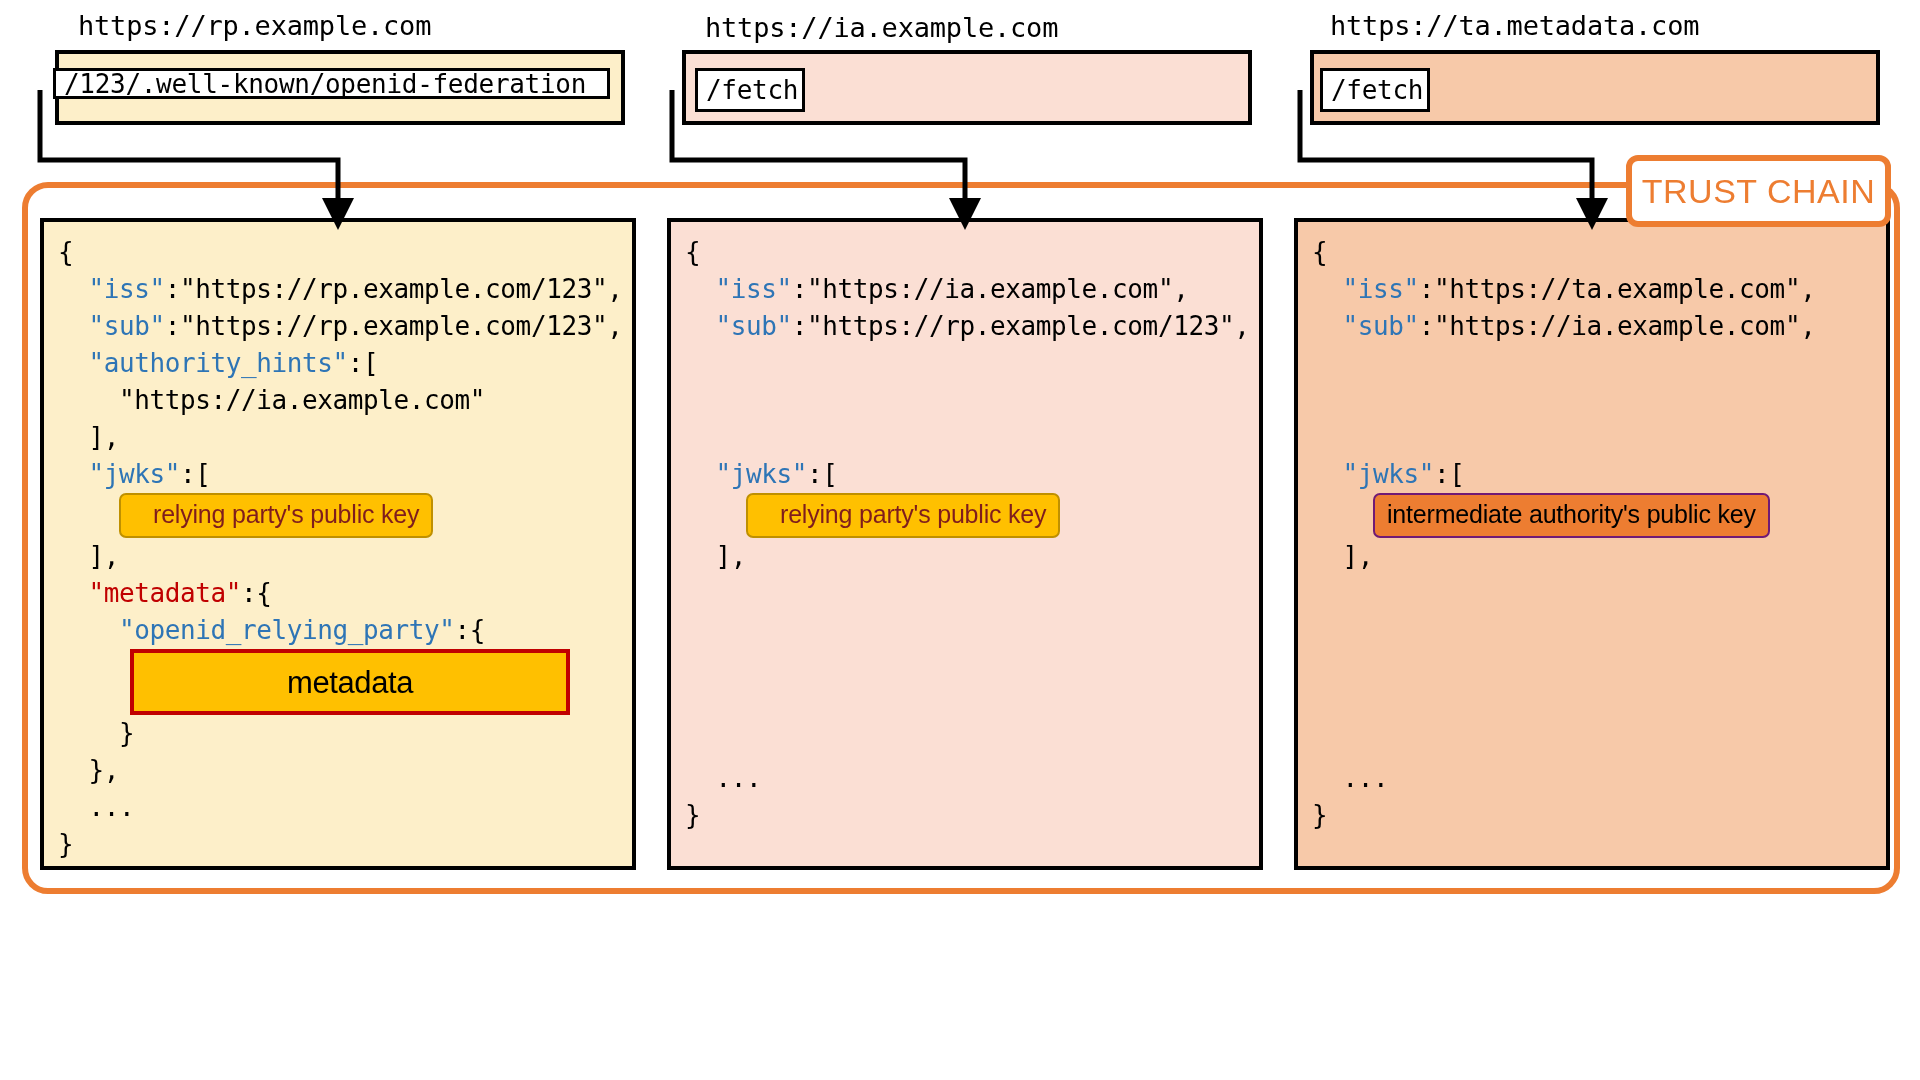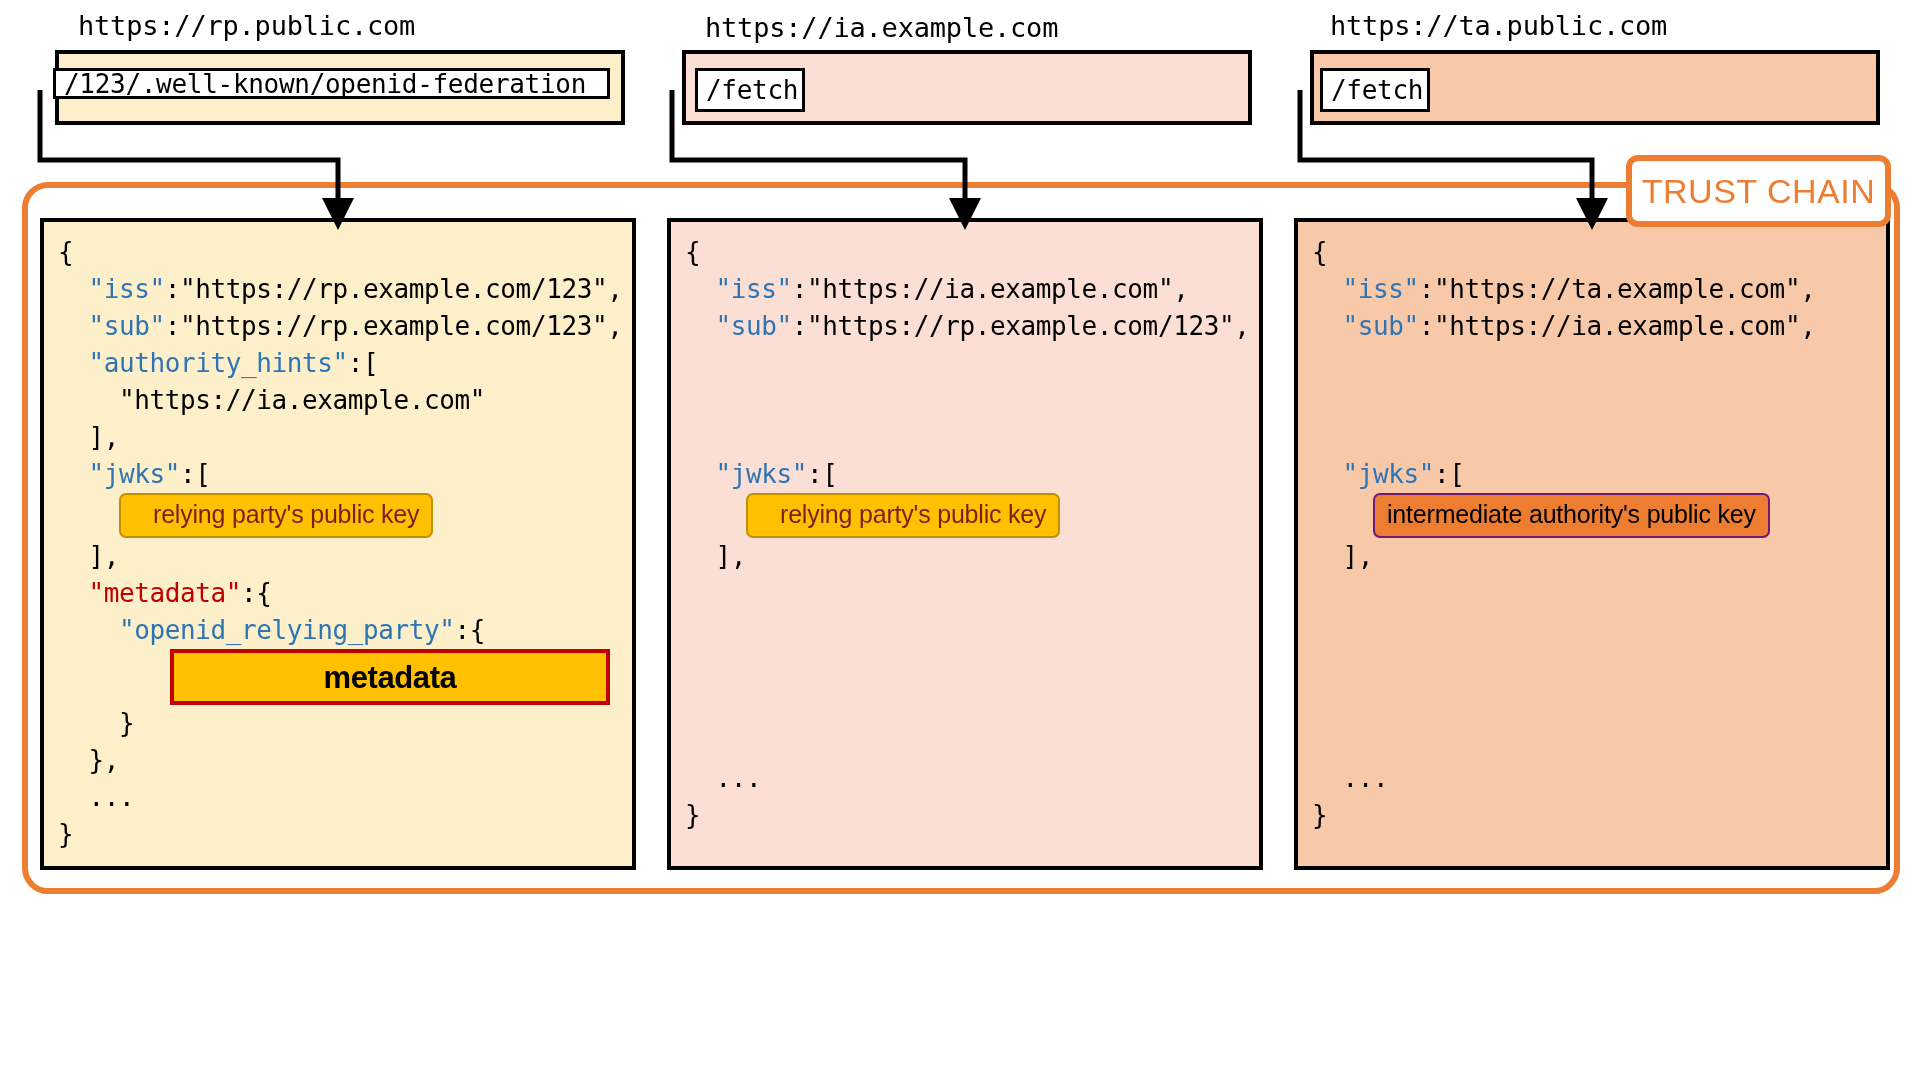--- a/index.html
+++ b/index.html
@@ -138,23 +138,23 @@
     position: absolute;
     left: 0; top: 0;
     width: 1920px; height: 1080px;
     pointer-events: none;
     z-index: 5;
   }
 </style>
 </head>
 <body>
 
-<div class="domain-label" style="left:78px; top:10px;">https://rp.public.com</div>
+<div class="domain-label" style="left:78px; top:10px;">https://rp.example.com</div>
 <div class="domain-label" style="left:705px; top:12px;">https://ia.example.com</div>
-<div class="domain-label" style="left:1330px; top:10px;">https://ta.public.com</div>
+<div class="domain-label" style="left:1330px; top:10px;">https://ta.metadata.com</div>
 
 <div class="endpoint-banner" style="left:55px; top:50px; width:570px; height:75px; background:#FDEFC9;"></div>
 <div class="endpoint-banner" style="left:682px; top:50px; width:570px; height:75px; background:#FBDFD4;"></div>
 <div class="endpoint-banner" style="left:1310px; top:50px; width:570px; height:75px; background:#F7C9A9;"></div>
 
 <div class="endpoint-chip" style="left:53px; top:68px; width:557px; height:31px;">/123/.well-known/openid-federation</div>
 <div class="endpoint-chip" style="left:695px; top:68px; width:110px; height:44px;">/fetch</div>
 <div class="endpoint-chip" style="left:1320px; top:68px; width:110px; height:44px;">/fetch</div>
 
 <div class="trust-chain-box" style="left:22px; top:182px; width:1878px; height:712px;"></div>
@@ -180,21 +180,21 @@
       <div class="code-line">  <span class="k-blue">"iss"</span><span class="k-black">:"https://rp.example.com/123",</span></div>
       <div class="code-line">  <span class="k-blue">"sub"</span><span class="k-black">:"https://rp.example.com/123",</span></div>
       <div class="code-line">  <span class="k-blue">"authority_hints"</span><span class="k-black">:[</span></div>
       <div class="code-line">    "https://ia.example.com"</div>
       <div class="code-line">  ],</div>
       <div class="code-line">  <span class="k-blue">"jwks"</span><span class="k-black">:[</span></div>
       <div class="code-line"><span>    </span><span class="pill pill-amber">relying party's public key</span></div>
       <div class="code-line">  ],</div>
       <div class="code-line">  <span class="k-red">"metadata"</span><span class="k-black">:{</span></div>
       <div class="code-line">    <span class="k-blue">"openid_relying_party"</span><span class="k-black">:{</span></div>
-      <div class="code-line" style="padding-left: 14px;"><div class="metadata-block" style="margin-left: 112px; width: 440px; height: 56px; font-weight: bold;">metadata</div></div>
+      <div class="code-line" style="padding-left: 14px;"><div class="metadata-block" style="margin-left: 72px; width: 440px; height: 66px;">metadata</div></div>
       <div class="code-line">    }</div>
       <div class="code-line">  },</div>
       <div class="code-line">  ...</div>
       <div class="code-line">}</div>
     </div>
   </div>
 <div class="stmt-box pink" id="stmt-1" style="left:667px; top:218px; width:596px; height:652px;">
     <div style="padding-top: 12px;">
       <div class="code-line">{</div>
       <div class="code-line">  <span class="k-blue">"iss"</span><span class="k-black">:"https://ia.example.com",</span></div>

